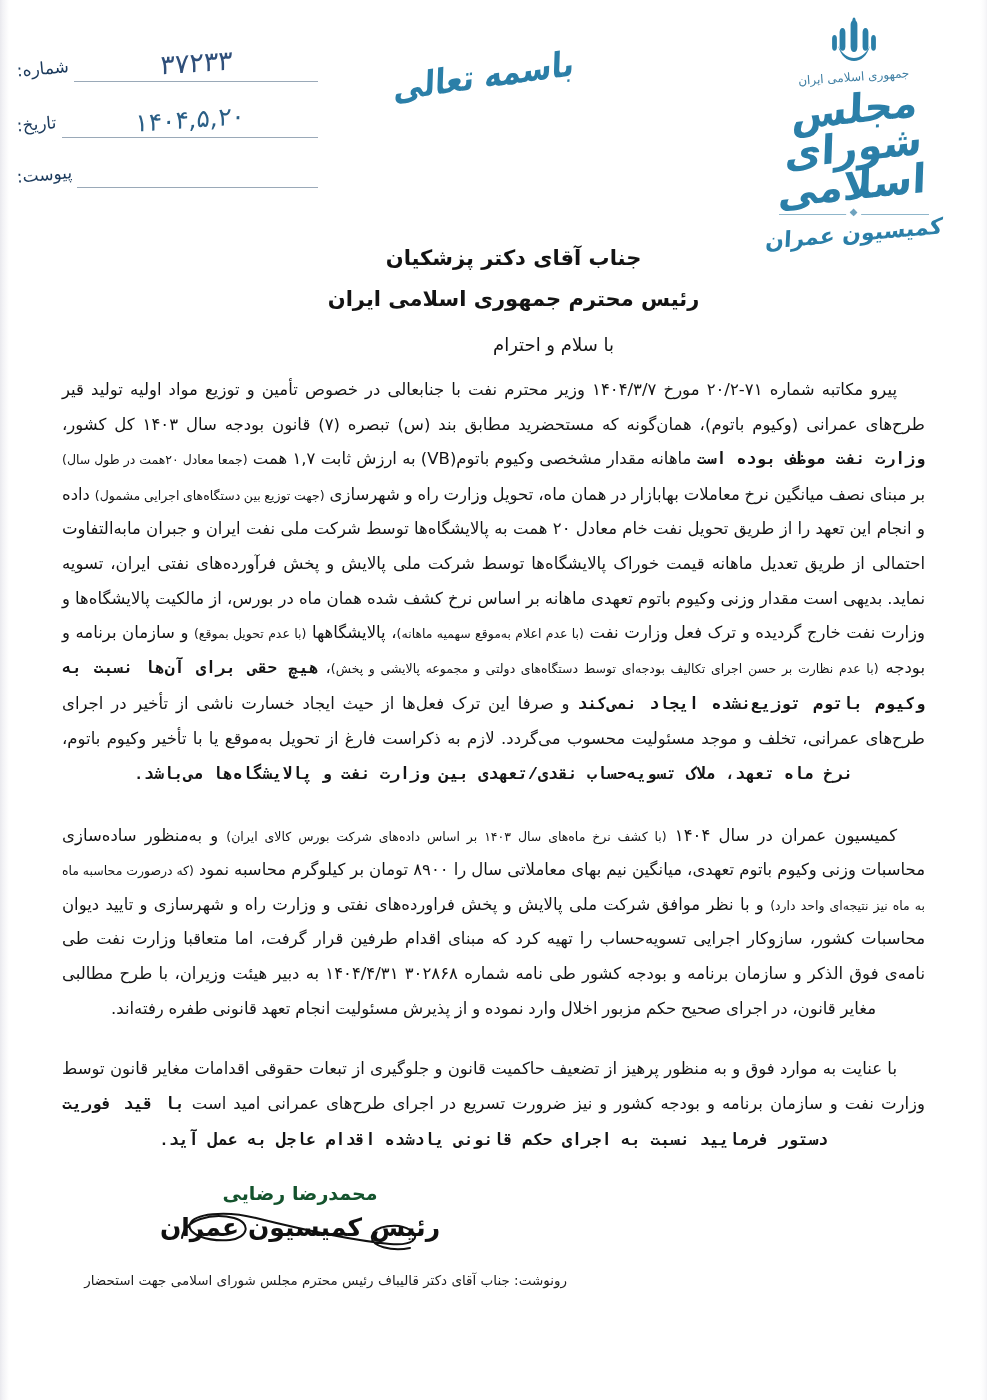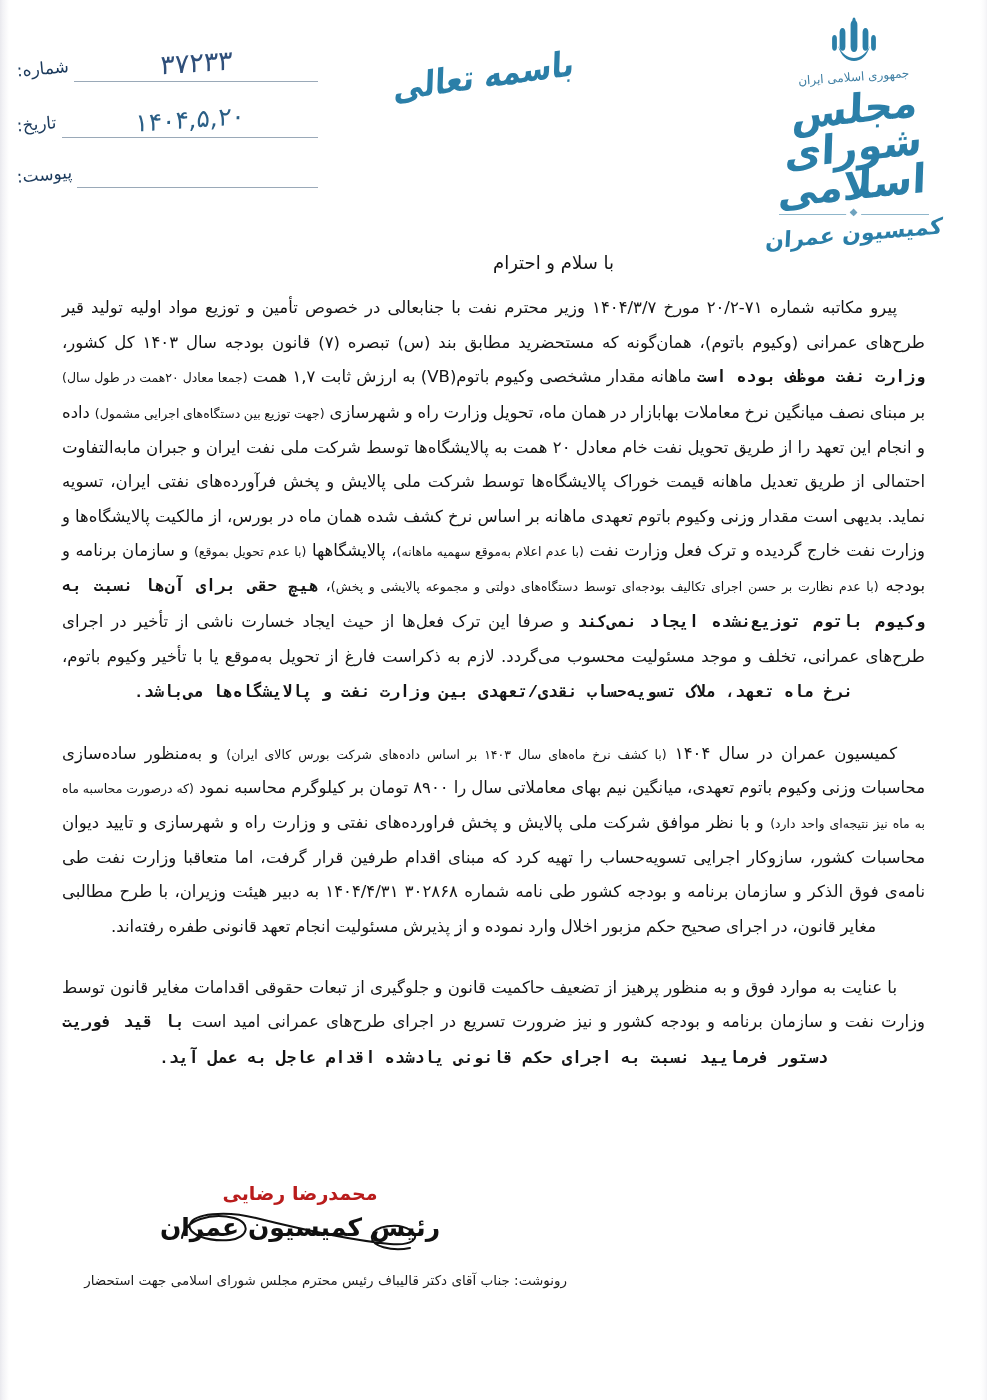--- a/index.html
+++ b/index.html
@@ -213,21 +213,21 @@
     position: absolute;
     top: 1178px;
     left: 150px;
     width: 300px;
     text-align: center;
     direction: rtl;
   }
   .sig-name {
     font-size: 19px;
     font-weight: 700;
-    color: #b91c1c;
+    color: #14532d;
     line-height: 1.6;
   }
   .sig-title {
     font-size: 25px;
     font-weight: 700;
     color: #111;
     line-height: 1.6;
   }
   .sig-mark {
     position: absolute;
@@ -298,20 +298,24 @@
       </svg>
       <span class="lh-country">جمهوری اسلامی ایران</span>
       <span class="lh-majlis">مجلس شورای اسلامی</span>
       <div class="lh-rule"></div>
       <span class="lh-commission">کمیسیون عمران</span>
     </div>
   </div>
 
   <div class="content">
 
+    <div class="addressee">
+      <div>جناب آقای دکتر پزشکیان</div>
+      <div>رئیس محترم جمهوری اسلامی ایران</div>
+    </div>
 
     <div class="salutation">با سلام و احترام</div>
 
     <p class="body-par"><span>پیرو مکاتبه شماره ۷۱-۲۰/۲ مورخ ۱۴۰۴/۳/۷ وزیر محترم نفت با جنابعالی در خصوص تأمین و توزیع مواد اولیه تولید قیر طرح‌های عمرانی (وکیوم باتوم)، همان‌گونه که مستحضرید مطابق بند (س) تبصره (۷) قانون بودجه سال ۱۴۰۳ کل کشور، </span><b>وزارت نفت موظف بوده است</b><span> ماهانه مقدار مشخصی وکیوم باتوم(VB) به ارزش ثابت ۱,۷ همت </span><span class="fine">(جمعا معادل ۲۰همت در طول سال)</span><span> بر مبنای نصف میانگین نرخ معاملات بهابازار در همان ماه، تحویل وزارت راه و شهرسازی </span><span class="fine">(جهت توزیع بین دستگاه‌های اجرایی مشمول)</span><span> داده و انجام این تعهد را از طریق تحویل نفت خام معادل ۲۰ همت به پالایشگاه‌ها توسط شرکت ملی نفت ایران و جبران مابه‌التفاوت احتمالی از طریق تعدیل ماهانه قیمت خوراک پالایشگاه‌ها توسط شرکت ملی پالایش و پخش فرآورده‌های نفتی ایران، تسویه نماید. بدیهی است مقدار وزنی وکیوم باتوم تعهدی ماهانه بر اساس نرخ کشف شده همان ماه در بورس، از مالکیت پالایشگاه‌ها و وزارت نفت خارج گردیده و ترک فعل وزارت نفت </span><span class="fine">(با عدم اعلام به‌موقع سهمیه ماهانه)</span><span>، پالایشگاهها </span><span class="fine">(با عدم تحویل بموقع)</span><span> و سازمان برنامه و بودجه </span><span class="fine">(با عدم نظارت بر حسن اجرای تکالیف بودجه‌ای توسط دستگاه‌های دولتی و مجموعه پالایشی و پخش)</span><span>، </span><b>هیچ حقی برای آن‌ها نسبت به وکیوم باتوم توزیع‌نشده ایجاد نمی‌کند</b><span> و صرفا این ترک فعل‌ها از حیث ایجاد خسارت ناشی از تأخیر در اجرای طرح‌های عمرانی، تخلف و موجد مسئولیت محسوب می‌گردد. لازم به ذکراست فارغ از تحویل به‌موقع یا با تأخیر وکیوم باتوم، </span><b>نرخ ماه تعهد، ملاک تسویه‌حساب نقدی/تعهدی بین وزارت نفت و پالایشگاه‌ها می‌باشد.</b></p>
 
     <p class="body-par"><span>کمیسیون عمران در سال ۱۴۰۴ </span><span class="fine">(با کشف نرخ ماه‌های سال ۱۴۰۳ بر اساس داده‌های شرکت بورس کالای ایران)</span><span> و به‌منظور ساده‌سازی محاسبات وزنی وکیوم باتوم تعهدی، میانگین نیم بهای معاملاتی سال را ۸۹۰۰ تومان بر کیلوگرم محاسبه نمود </span><span class="fine">(که درصورت محاسبه ماه به ماه نیز نتیجه‌ای واحد دارد)</span><span> و با نظر موافق شرکت ملی پالایش و پخش فراورده‌های نفتی و وزارت راه و شهرسازی و تایید دیوان محاسبات کشور، سازوکار اجرایی تسویه‌حساب را تهیه کرد که مبنای اقدام طرفین قرار گرفت، اما متعاقبا وزارت نفت طی نامه‌ی فوق الذکر و سازمان برنامه و بودجه کشور طی نامه شماره ۳۰۲۸۶۸  ۱۴۰۴/۴/۳۱ به دبیر هیئت وزیران، با طرح مطالبی مغایر قانون، در اجرای صحیح حکم مزبور اخلال وارد نموده و از پذیرش مسئولیت انجام تعهد قانونی طفره رفته‌اند.</span></p>
 
     <p class="body-par"><span>با عنایت به موارد فوق و به منظور پرهیز از تضعیف حاکمیت قانون و جلوگیری از تبعات حقوقی اقدامات مغایر قانون توسط وزارت نفت و سازمان برنامه و بودجه کشور و نیز ضرورت تسریع در اجرای طرح‌های عمرانی امید است </span><b>با قید فوریت دستور فرمایید نسبت به اجرای حکم قانونی یادشده اقدام عاجل به عمل آید.</b></p>
   </div>
 

